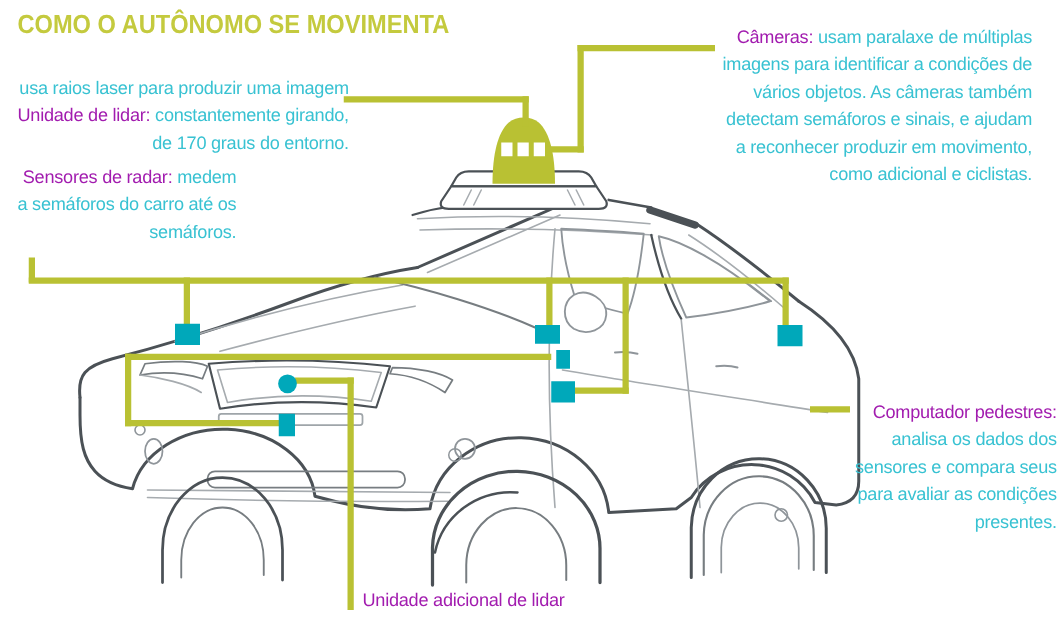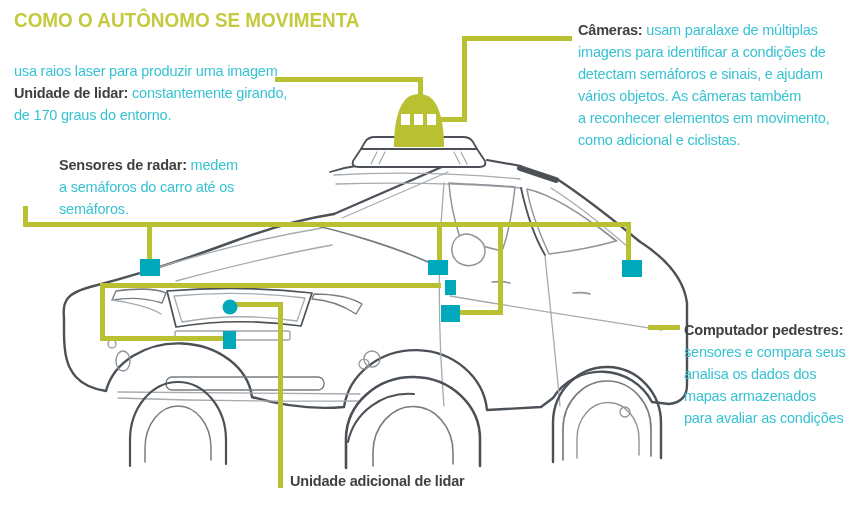--- a/index.html
+++ b/index.html
@@ -1,24 +1,24 @@
 <!DOCTYPE html>
 <html><head>
 <meta charset="utf-8">
 <style>
   html,body{margin:0;padding:0;background:#fff;}
   .stage{position:relative;width:850px;height:490px;background:#fff;overflow:hidden;
-         font-family:"Liberation Sans","DejaVu Sans",sans-serif;}
+         font-family:"Liberation Sans","DejaVu Sans",sans-serif;text-align:right;}
   .art{position:absolute;left:0;top:0;width:850px;height:510px;}
   .title{position:absolute;left:14px;top:8px;margin:0;font-size:21px;font-weight:bold;
          letter-spacing:0px;color:#c4ca3e;transform:scaleX(0.9);transform-origin:0 50%;
          white-space:nowrap;}
   .callout{position:absolute;font-size:14.5px;line-height:22px;letter-spacing:-0.2px;
            color:#38c2d2;white-space:nowrap;}
-  .callout .b{font-weight:bold;color:#404040;}
+  .callout .b{font-weight:normal;color:#a21caf;}
 </style>
 </head>
 <body>
 
 <div class="stage">
 
   <svg class="art" viewBox="0 0 850 510" xmlns="http://www.w3.org/2000/svg">
 
     <g fill="none" stroke="#4b5156" stroke-width="2" stroke-linecap="round" stroke-linejoin="round">
 
@@ -147,40 +147,40 @@
   </svg>
 
   <h1 class="title">COMO O AUTÔNOMO SE MOVIMENTA</h1>
 
   <div class="callout" style="left:14px;top:60px;">
     <div>usa raios laser para produzir uma imagem</div>
     <div><span class="b">Unidade de lidar:</span><span> constantemente girando,</span></div>
     <div>de 170 graus do entorno.</div>
   </div>
 
-  <div class="callout" style="left:14px;top:154px;margin-left:45px;">
+  <div class="callout" style="left:14px;top:131px;">
     <div><span class="b">Sensores de radar:</span><span> medem</span></div>
     <div>a semáforos do carro até os</div>
     <div>semáforos.</div>
   </div>
 
   <div class="callout" style="left:578px;top:19px;">
     <div><span class="b">Câmeras:</span><span> usam paralaxe de múltiplas</span></div>
     <div>imagens para identificar a condições de</div>
+    <div>vários objetos. As câmeras também</div>
     <div>detectam semáforos e sinais, e ajudam</div>
-    <div>vários objetos. As câmeras também</div>
-    <div>a reconhecer elementos em movimento,</div>
+    <div>a reconhecer produzir em movimento,</div>
     <div>como adicional e ciclistas.</div>
   </div>
 
   <div class="callout" style="left:684px;top:319px;">
     <div class="b">Computador pedestres:</div>
+    <div>analisa os dados dos</div>
     <div>sensores e compara seus</div>
-    <div>analisa os dados dos</div>
-    <div>mapas armazenados</div>
     <div>para avaliar as condições</div>
+    <div>presentes.</div>
   </div>
 
   <div class="callout" style="left:290px;top:470px;">
     <div class="b">Unidade adicional de lidar</div>
   </div>
 
 </div>
 
 </body></html>

